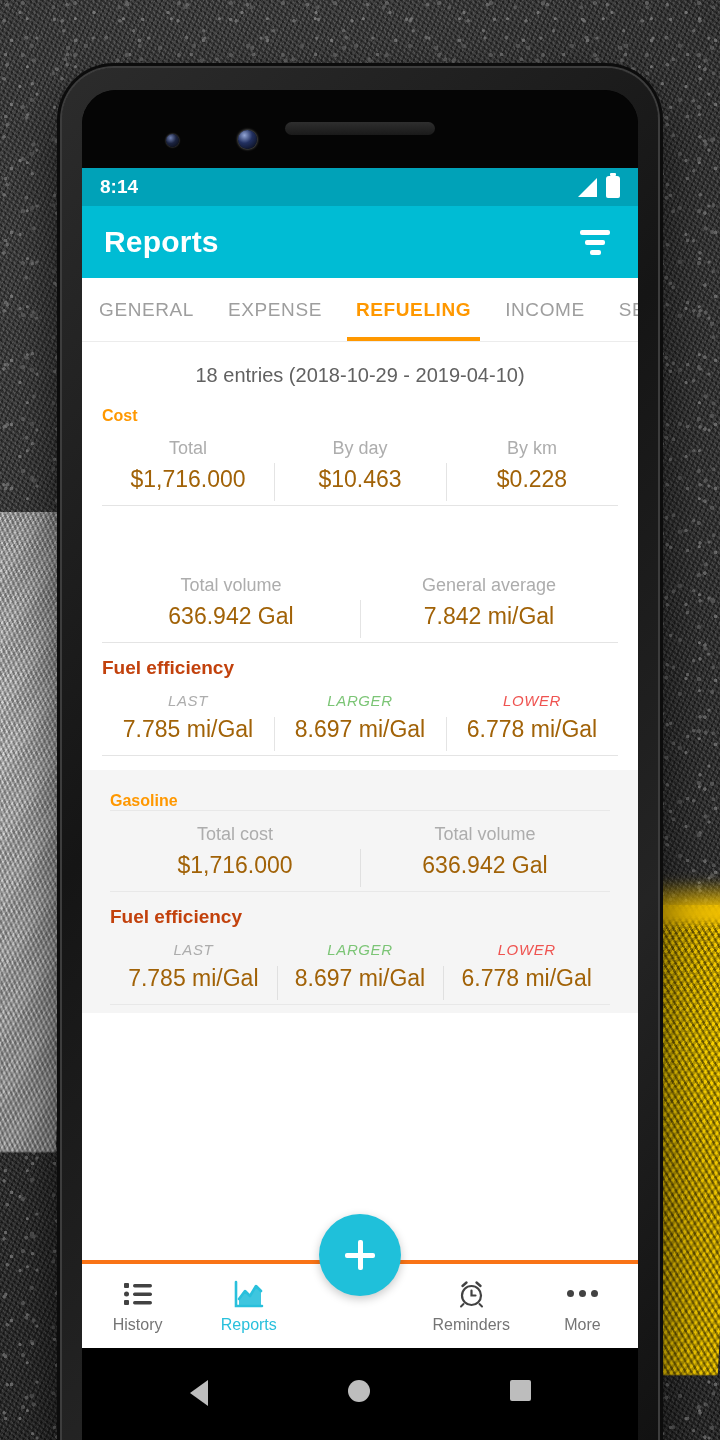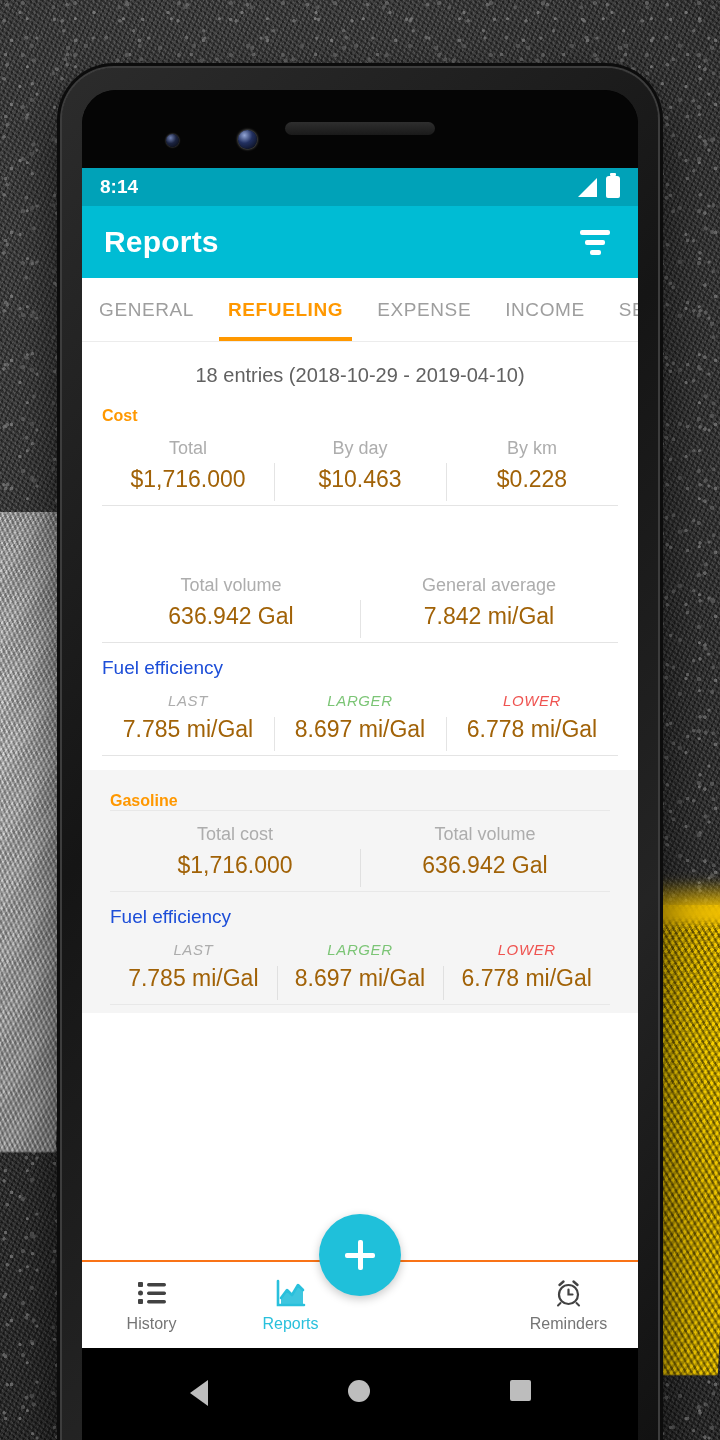--- a/index.html
+++ b/index.html
@@ -163,35 +163,35 @@
   .stat-cell + .stat-cell::before {
     content:""; position:absolute; left:0; top:32px; bottom:4px; width:1px; background:#e4e4e4;
   }
   .stat-label { font-size:18px; color:#adadad; margin-bottom:7px; }
   .stat-label.pos { color:#7cc576; }
   .stat-label.neg { color:#ef5350; }
   .stat-label.up  { text-transform:uppercase; font-size:15px; letter-spacing:.6px;font-style:italic; }
   .stat-value { font-size:23px; color:#a16207; }
   .underline { height:1px; background:#e4e4e4; margin:0 20px; }
 
-  .sub-label { font-size:19px; color:#1d4ed8; padding:14px 20px 0; }
+  .sub-label { font-size:19px; color:#c2410c; padding:14px 20px 0;font-weight:bold; }
 
   .gap { height:56px; }
 
   .card { background:#f5f5f5; margin-top:14px; padding:4px 0 8px; }
   .card .section-title { padding-top:18px; padding-left:28px; }
   .card .stat-row { padding:0 28px; }
   .card .sub-label { padding-left:28px; }
   .card .underline { margin:0 28px; background:#e8e8e8; }
   .card .stat-cell + .stat-cell::before { background:#e0e0e0; }
 
   
   .bottomnav {
     position:absolute; left:0; right:0; bottom:0; height:88px; background:#fff;
-    border-top:2px solid #f97316; display:flex; align-items:center;
+    border-top:4px solid #f97316; display:flex; align-items:center;
   }
   .bn-item { flex:1; display:flex; flex-direction:column; align-items:center; justify-content:center; gap:7px; }
   .bn-item.spacer { visibility:hidden; }
   .bn-label { font-size:16px; color:#757575; }
   .bn-item.active .bn-label { color:#29c0dc; }
   .bn-icon { height:30px; display:flex; align-items:center; justify-content:center; }
 
   .fab {
     position:absolute; left:50%; transform:translateX(-50%);
     bottom:52px; width:82px; height:82px; border-radius:50%;
@@ -241,25 +241,25 @@
           <i></i>
             <i></i>
             <i></i>
         </span>
       </div>
 
       <div class="tabs">
         <div class="tab">
           <span>GENERAL</span>
         </div>
+        <div class="tab">
+          <span>EXPENSE</span>
+        </div>
         <div class="tab active">
           <span>REFUELING</span>
-        </div>
-        <div class="tab">
-          <span>EXPENSE</span>
         </div>
         <div class="tab">
           <span>INCOME</span>
         </div>
         <div class="tab">
           <span>SERV</span>
         </div>
       </div>
 
       <div class="content">
@@ -384,20 +384,30 @@
               <path d="M14.5 11.5 V16.5 H18.5" stroke="#424242" stroke-width="2.2" fill="none" stroke-linecap="round"></path>
               <path d="M5.5 7 L9.5 3.5" stroke="#424242" stroke-width="2.4" stroke-linecap="round"></path>
               <path d="M23.5 7 L19.5 3.5" stroke="#424242" stroke-width="2.4" stroke-linecap="round"></path>
               <path d="M6.5 25 L4 27.5" stroke="#424242" stroke-width="2" stroke-linecap="round"></path>
               <path d="M22.5 25 L25 27.5" stroke="#424242" stroke-width="2" stroke-linecap="round"></path>
             </svg>
           </span>
           <span class="bn-label">Reminders</span>
         </div>
 
+        <div class="bn-item">
+          <span class="bn-icon">
+            <span class="dots">
+                <b></b>
+                <b></b>
+                <b></b>
+              </span>
+          </span>
+          <span class="bn-label">More</span>
+        </div>
       </div>
 
       <div class="fab">
         <span class="fab-plus"></span>
       </div>
 
     </div>
 
     <div class="navbar-android">
       <span class="nav-back"></span>

